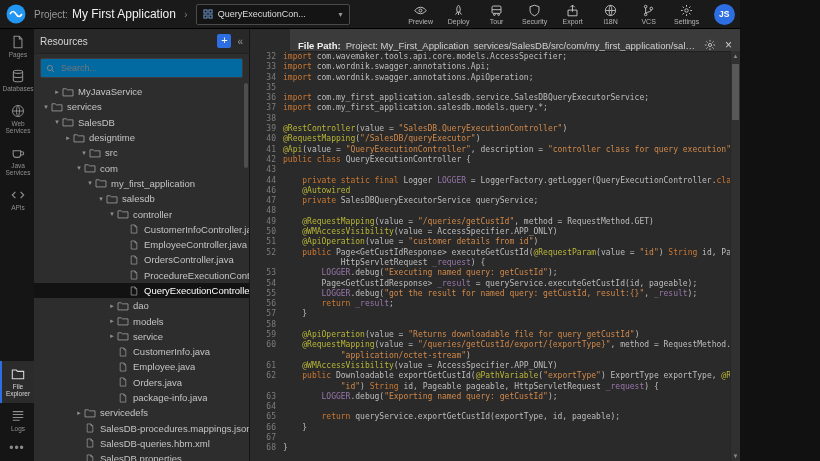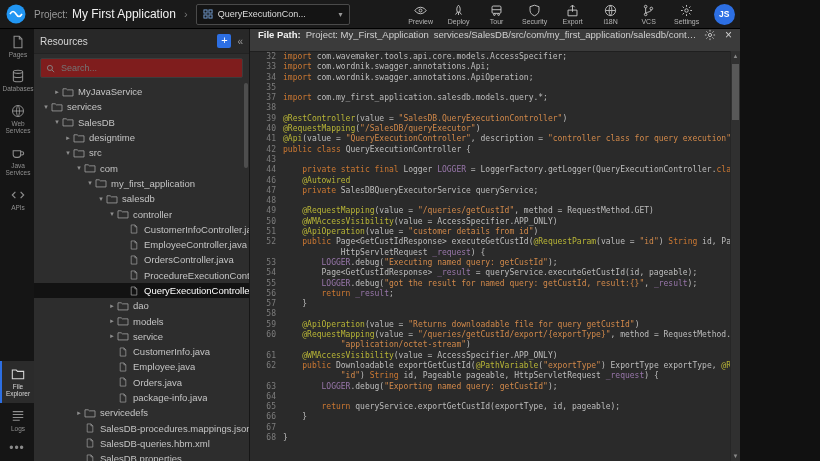--- a/index.html
+++ b/index.html
@@ -42,38 +42,38 @@
   .abdots{color:#8a8a8a;font-size:12px;text-align:center;padding:4px 0 6px 0;letter-spacing:1px;cursor:pointer;}
   
   .panel{width:215px;background:#2d2d2d;border-right:1px solid #161616;display:flex;
          flex-direction:column;flex:none;position:relative;}
   .phead{height:24px;background:#282828;border-bottom:1px solid #222;display:flex;
          align-items:center;padding:0 6px;gap:6px;flex:none;}
   .ptitle{font-size:10px;color:#d5d5d5;flex:1;}
   .pplus{width:14px;height:14px;background:#2d6fe3;color:#fff;border-radius:2px;font-size:11px;
          line-height:13px;text-align:center;cursor:pointer;flex:none;}
   .pcollapse{color:#9a9a9a;font-size:10px;cursor:pointer;flex:none;}
-  .searchwrap{margin:4px 6px;height:18px;background:#7f1d1d;border:1px solid #3c3c3c;border-radius:2px;
+  .searchwrap{margin:4px 6px;height:18px;background:#0369a1;border:1px solid #3c3c3c;border-radius:2px;
               display:flex;align-items:center;gap:4px;padding:0 5px;flex:none;}
   .searchwrap .ic{width:9px;height:9px;color:#888;flex:none;display:flex;}
   .searchwrap input{background:transparent;border:0;outline:none;color:#bbb;font-size:9px;
                     width:100%;font-family:"Liberation Sans",sans-serif;}
   .tree{flex:1;overflow:hidden;padding-top:2px;}
   .trow{height:15.3px;display:flex;align-items:center;white-space:nowrap;overflow:hidden;
         font-size:9.5px;color:#c4c4c4;cursor:pointer;}
   .trow.sel{background:#121212;color:#fff;}
   .caret{width:10px;flex:none;color:#8f8f8f;font-size:7px;text-align:center;}
   .ticon{width:12px;height:10px;flex:none;margin-right:4px;display:flex;color:#9a9a9a;}
   .tlabel{overflow:hidden;text-overflow:clip;}
   .tscroll{position:absolute;right:1px;top:52px;bottom:2px;width:4px;}
   .tthumb{position:absolute;top:2px;left:0;width:4px;height:85px;background:#4e4e4e;border-radius:2px;cursor:pointer;}
   
   .editor{flex:1;min-width:0;display:flex;flex-direction:column;background:#2a2a2a;position:relative;}
   .pathbar{height:22px;background:#3b3b3b;border-bottom:1px solid #1f1f1f;display:flex;
-           align-items:flex-start;padding:0 8px;gap:5px;flex:none;font-size:9.5px;}
+           align-items:flex-end;padding:0 8px;gap:5px;flex:none;font-size:9.5px;margin-left:40px;}
   .pblabel{color:#f2f2f2;font-weight:bold;white-space:nowrap;}
   .pbproj{color:#d0d0d0;white-space:nowrap;}
   .pbpath{color:#cfcfcf;white-space:nowrap;overflow:hidden;text-overflow:ellipsis;flex:1;}
   .pbgear{width:12px;height:12px;color:#cfcfcf;cursor:pointer;flex:none;display:flex;}
   .pbclose{color:#cfcfcf;font-size:12px;cursor:pointer;flex:none;margin-left:4px;line-height:1;}
   .code{flex:1;overflow:hidden;font-family:"DejaVu Sans Mono",monospace;font-size:8px;
         line-height:10.3px;padding-right:14px;}
   .cl{display:flex;height:10.3px;}
   .gut{width:26px;flex:none;text-align:right;padding-right:7px;color:#7d7d7d;user-select:none;}
   .txt{white-space:pre;color:#bdbdbd;}
@@ -313,21 +313,21 @@
           </div>
           <div class="trow" style="padding-left: 29px;">
             <span class="caret">▸</span>
             <span class="ticon">
               <svg viewBox="0 0 16 14" fill="none" stroke="currentColor" stroke-width="1.2">
                 <path d="M1 2.5h4.5L7 4h8v8.5H1z"></path>
               </svg>
             </span>
             <span class="tlabel">designtime</span>
           </div>
-          <div class="trow" style="padding-left: 29px;">
+          <div class="trow" style="padding-left: 20px; margin-left: 25px;">
             <span class="caret">▾</span>
             <span class="ticon">
               <svg viewBox="0 0 16 14" fill="none" stroke="currentColor" stroke-width="1.2">
                 <path d="M1 2.5h4.5L7 4h8v8.5H1z"></path>
               </svg>
             </span>
             <span class="tlabel">src</span>
           </div>
           <div class="trow" style="padding-left: 40px; align-items: center;">
             <span class="caret">▾</span>
@@ -551,20 +551,24 @@
           </div>
           <div class="cl">
             <span class="gut">34</span>
             <span class="txt"><span class="k">import </span><span class="p">com.wordnik.swagger.annotations.ApiOperation;</span></span>
           </div>
           <div class="cl">
             <span class="gut">35</span>
             <span class="txt"></span>
           </div>
           <div class="cl">
+            <span class="gut">36</span>
+            <span class="txt"><span class="k">import </span><span class="p">com.my_first_application.salesdb.service.SalesDBQueryExecutorService;</span></span>
+          </div>
+          <div class="cl">
             <span class="gut">37</span>
             <span class="txt"><span class="k">import </span><span class="p">com.my_first_application.salesdb.models.query.*;</span></span>
           </div>
           <div class="cl">
             <span class="gut">38</span>
             <span class="txt"></span>
           </div>
           <div class="cl">
             <span class="gut">39</span>
             <span class="txt"><span class="a">@RestController</span><span class="p">(value = </span><span class="s">"SalesDB.QueryExecutionController"</span><span class="p">)</span></span>

